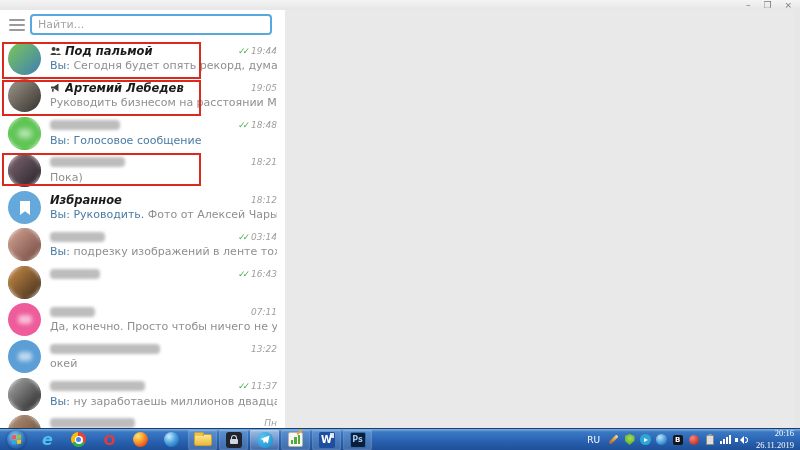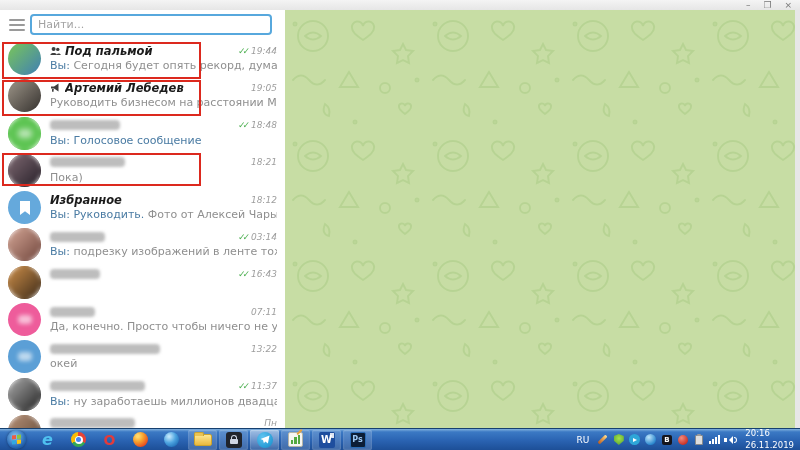--- a/index.html
+++ b/index.html
@@ -7,21 +7,21 @@
   body { font-family:"DejaVu Sans","Liberation Sans",sans-serif; background:#e9e9e9; position:relative; }
 
   
   .titlebar { position:absolute; left:0; top:0; width:800px; height:10px;
     background:linear-gradient(180deg,#f4f4f4,#e6e6e6); }
   .win-controls { position:absolute; right:8px; top:0; height:10px; display:flex; gap:13px;
     align-items:center; font-size:9px; line-height:9px; color:#777; }
   .win-controls span { cursor:default; }
 
   
-  .window { position:absolute; left:0; top:10px; width:795px; height:418px; display:flex; }
+  .window { position:absolute; left:0; top:10px; width:795px; height:418px; display:flex;align-items:flex-end; }
   .right-edge { position:absolute; left:795px; top:10px; width:5px; height:418px; background:#e7e7e7; }
 
   
   .sidebar { width:285px; height:418px; background:#ffffff; position:relative; overflow:hidden; flex:none; }
   .search-row { position:relative; height:30px; }
   .hamburger { position:absolute; left:9px; top:9px; width:16px; height:12px; display:flex;
     flex-direction:column; justify-content:space-between; cursor:pointer; }
   .hamburger i { display:block; height:2px; background:#9a9a9a; border-radius:1px; }
   .search-input { position:absolute; left:30px; top:4px; width:242px; height:21px;
     border:2px solid #57a8dd; border-radius:4px; font-size:11px; padding:0 6px;
@@ -140,21 +140,21 @@
     background:#9a9a9a; border-radius:1px; }
   .bars { display:flex; align-items:flex-end; gap:1px; height:9px; }
   .bars i { width:2px; background:#fff; display:block; }
   .bars i:nth-child(1){height:3px;} .bars i:nth-child(2){height:5px;}
   .bars i:nth-child(3){height:7px;} .bars i:nth-child(4){height:9px;}
   .speaker { display:flex; align-items:center; }
   .spk-box { width:3px; height:4px; background:#fff; }
   .spk-cone { width:0; height:0; border:4px solid transparent; border-right:4px solid #fff; margin-left:-2px; }
   .spk-wave { width:3px; height:6px; border:1px solid #fff; border-left:none; border-radius:0 4px 4px 0;
     margin-left:1px; }
-  .clock { font-size:8.5px; line-height:1.3; cursor:pointer; margin-left:4px; }
+  .clock { text-align:right; font-size:8.5px; line-height:1.3; cursor:pointer; margin-left:4px;font-family:Liberation Serif, serif; }
 
   svg { display:block; }
 </style>
 </head>
 <body>
 
 <div class="titlebar">
   <div class="win-controls">
     <span>–</span>
     <span>❐</span>

